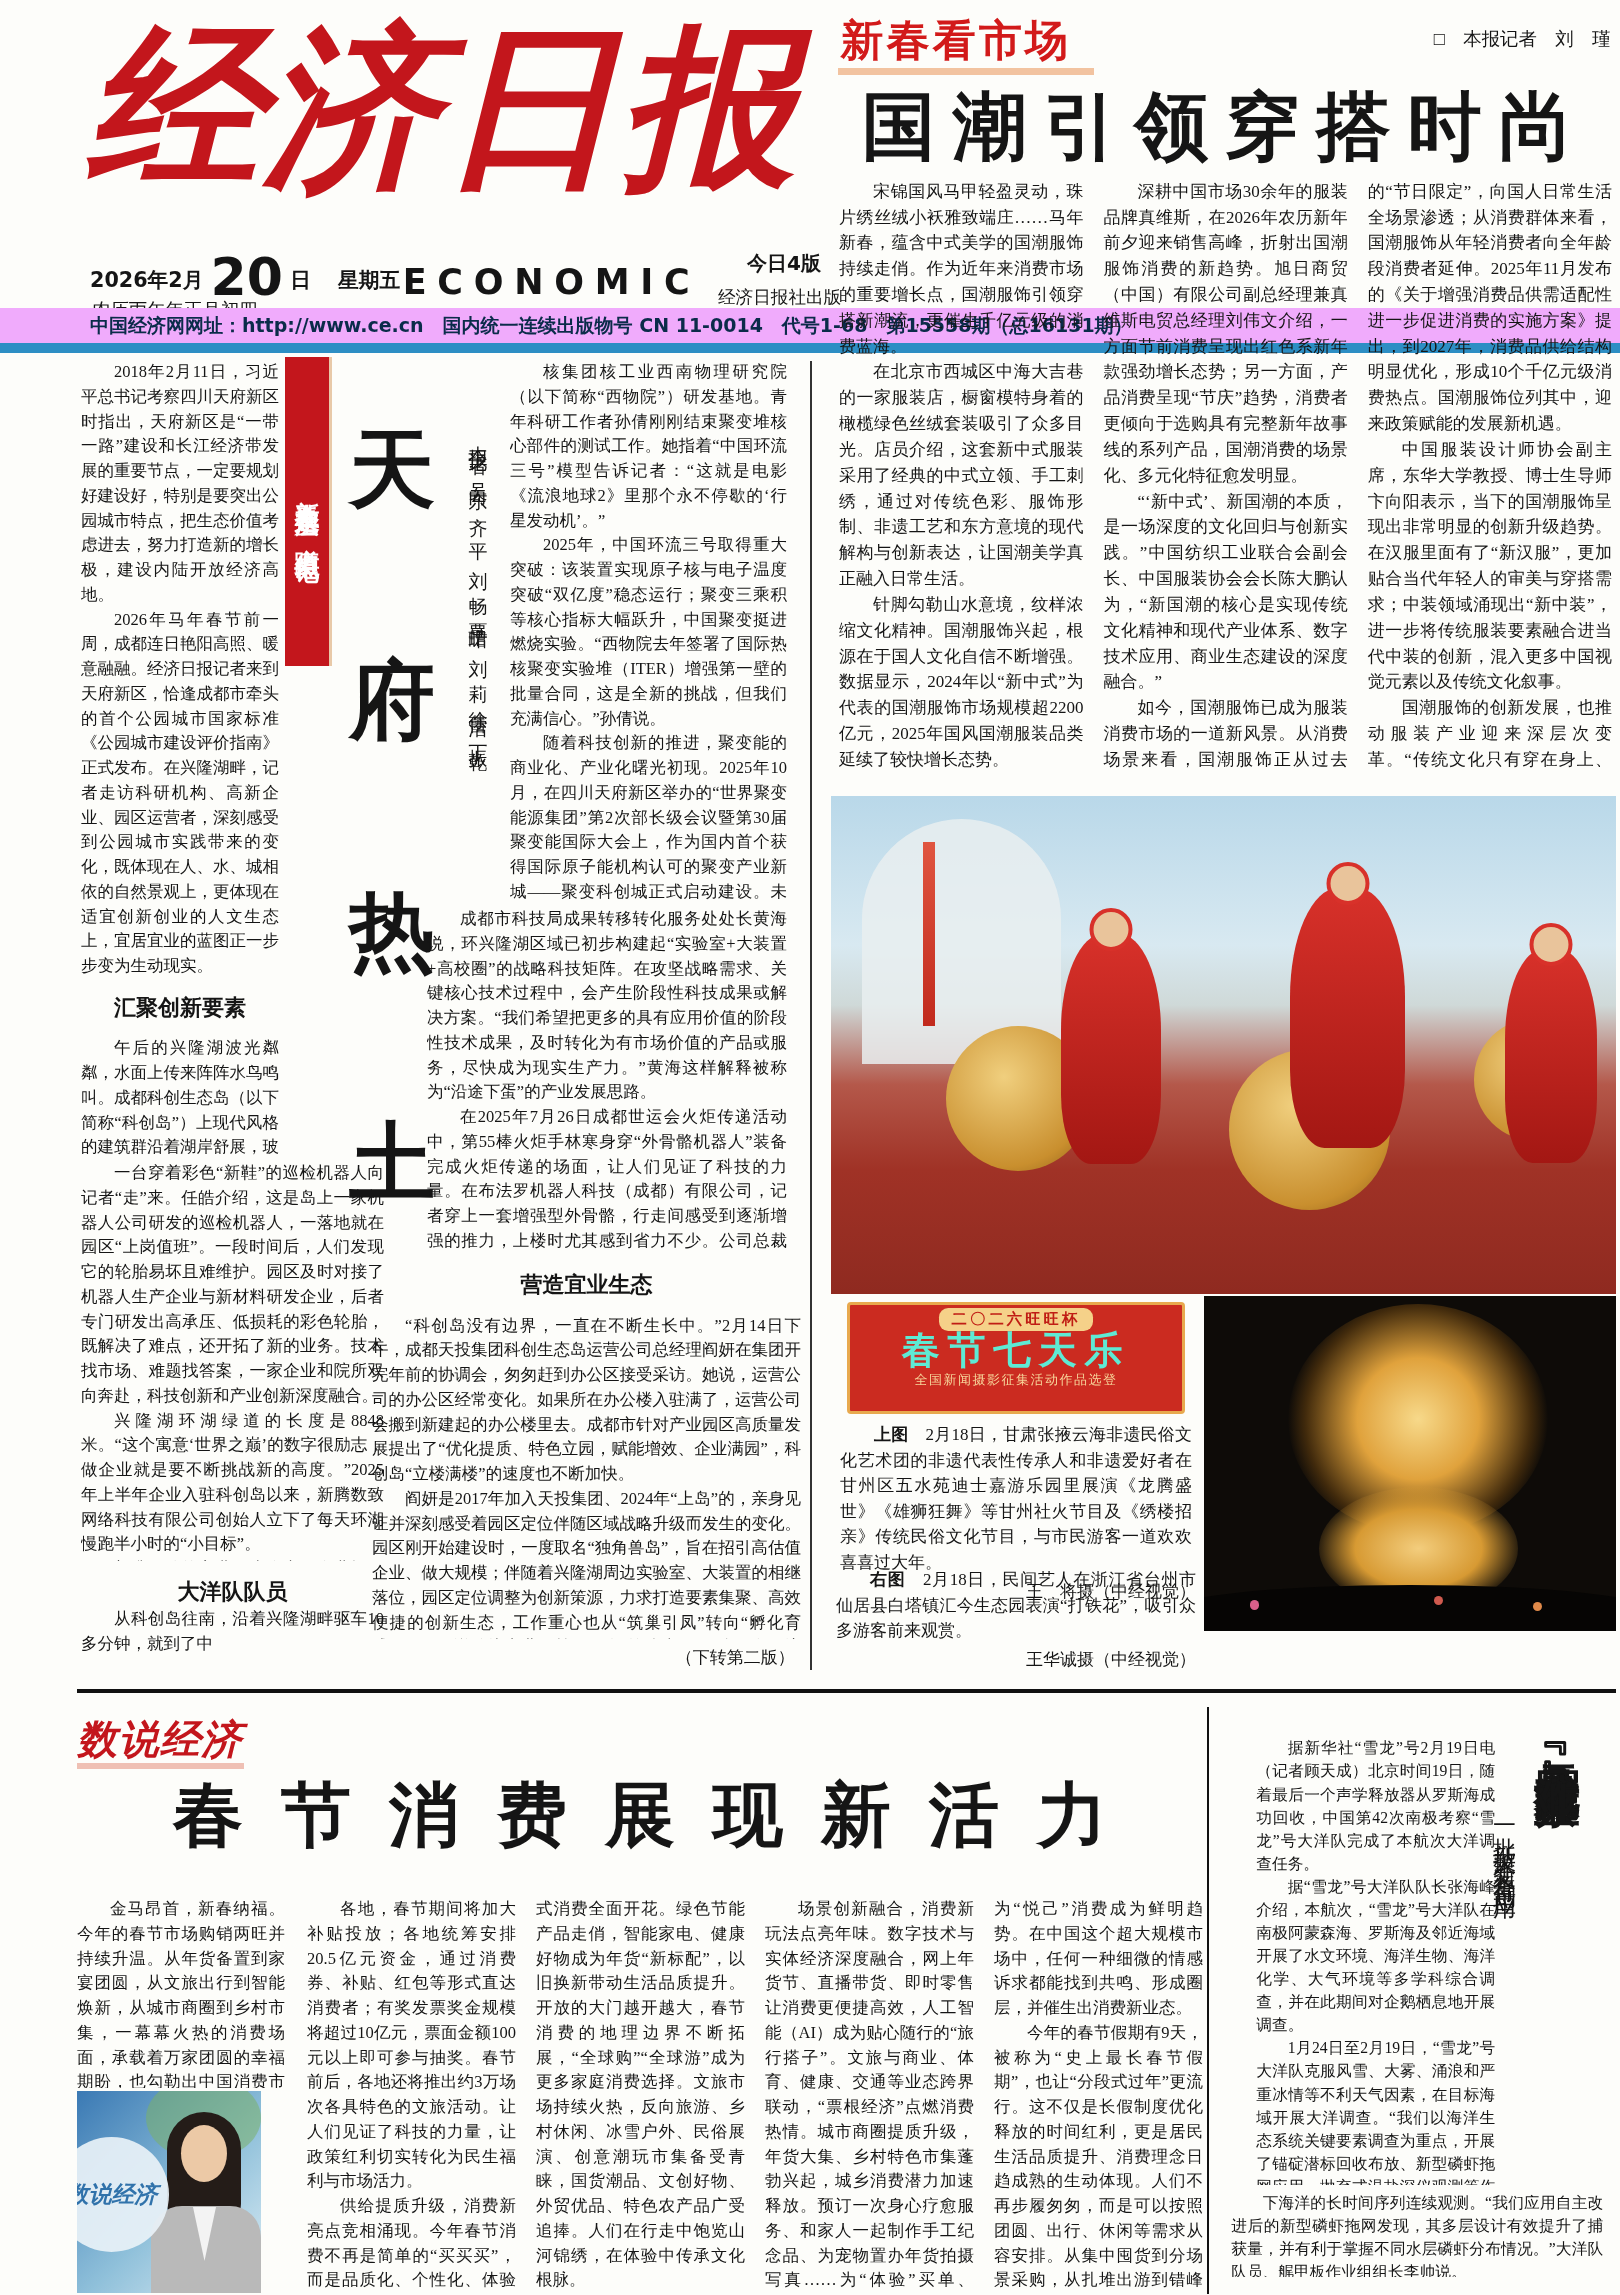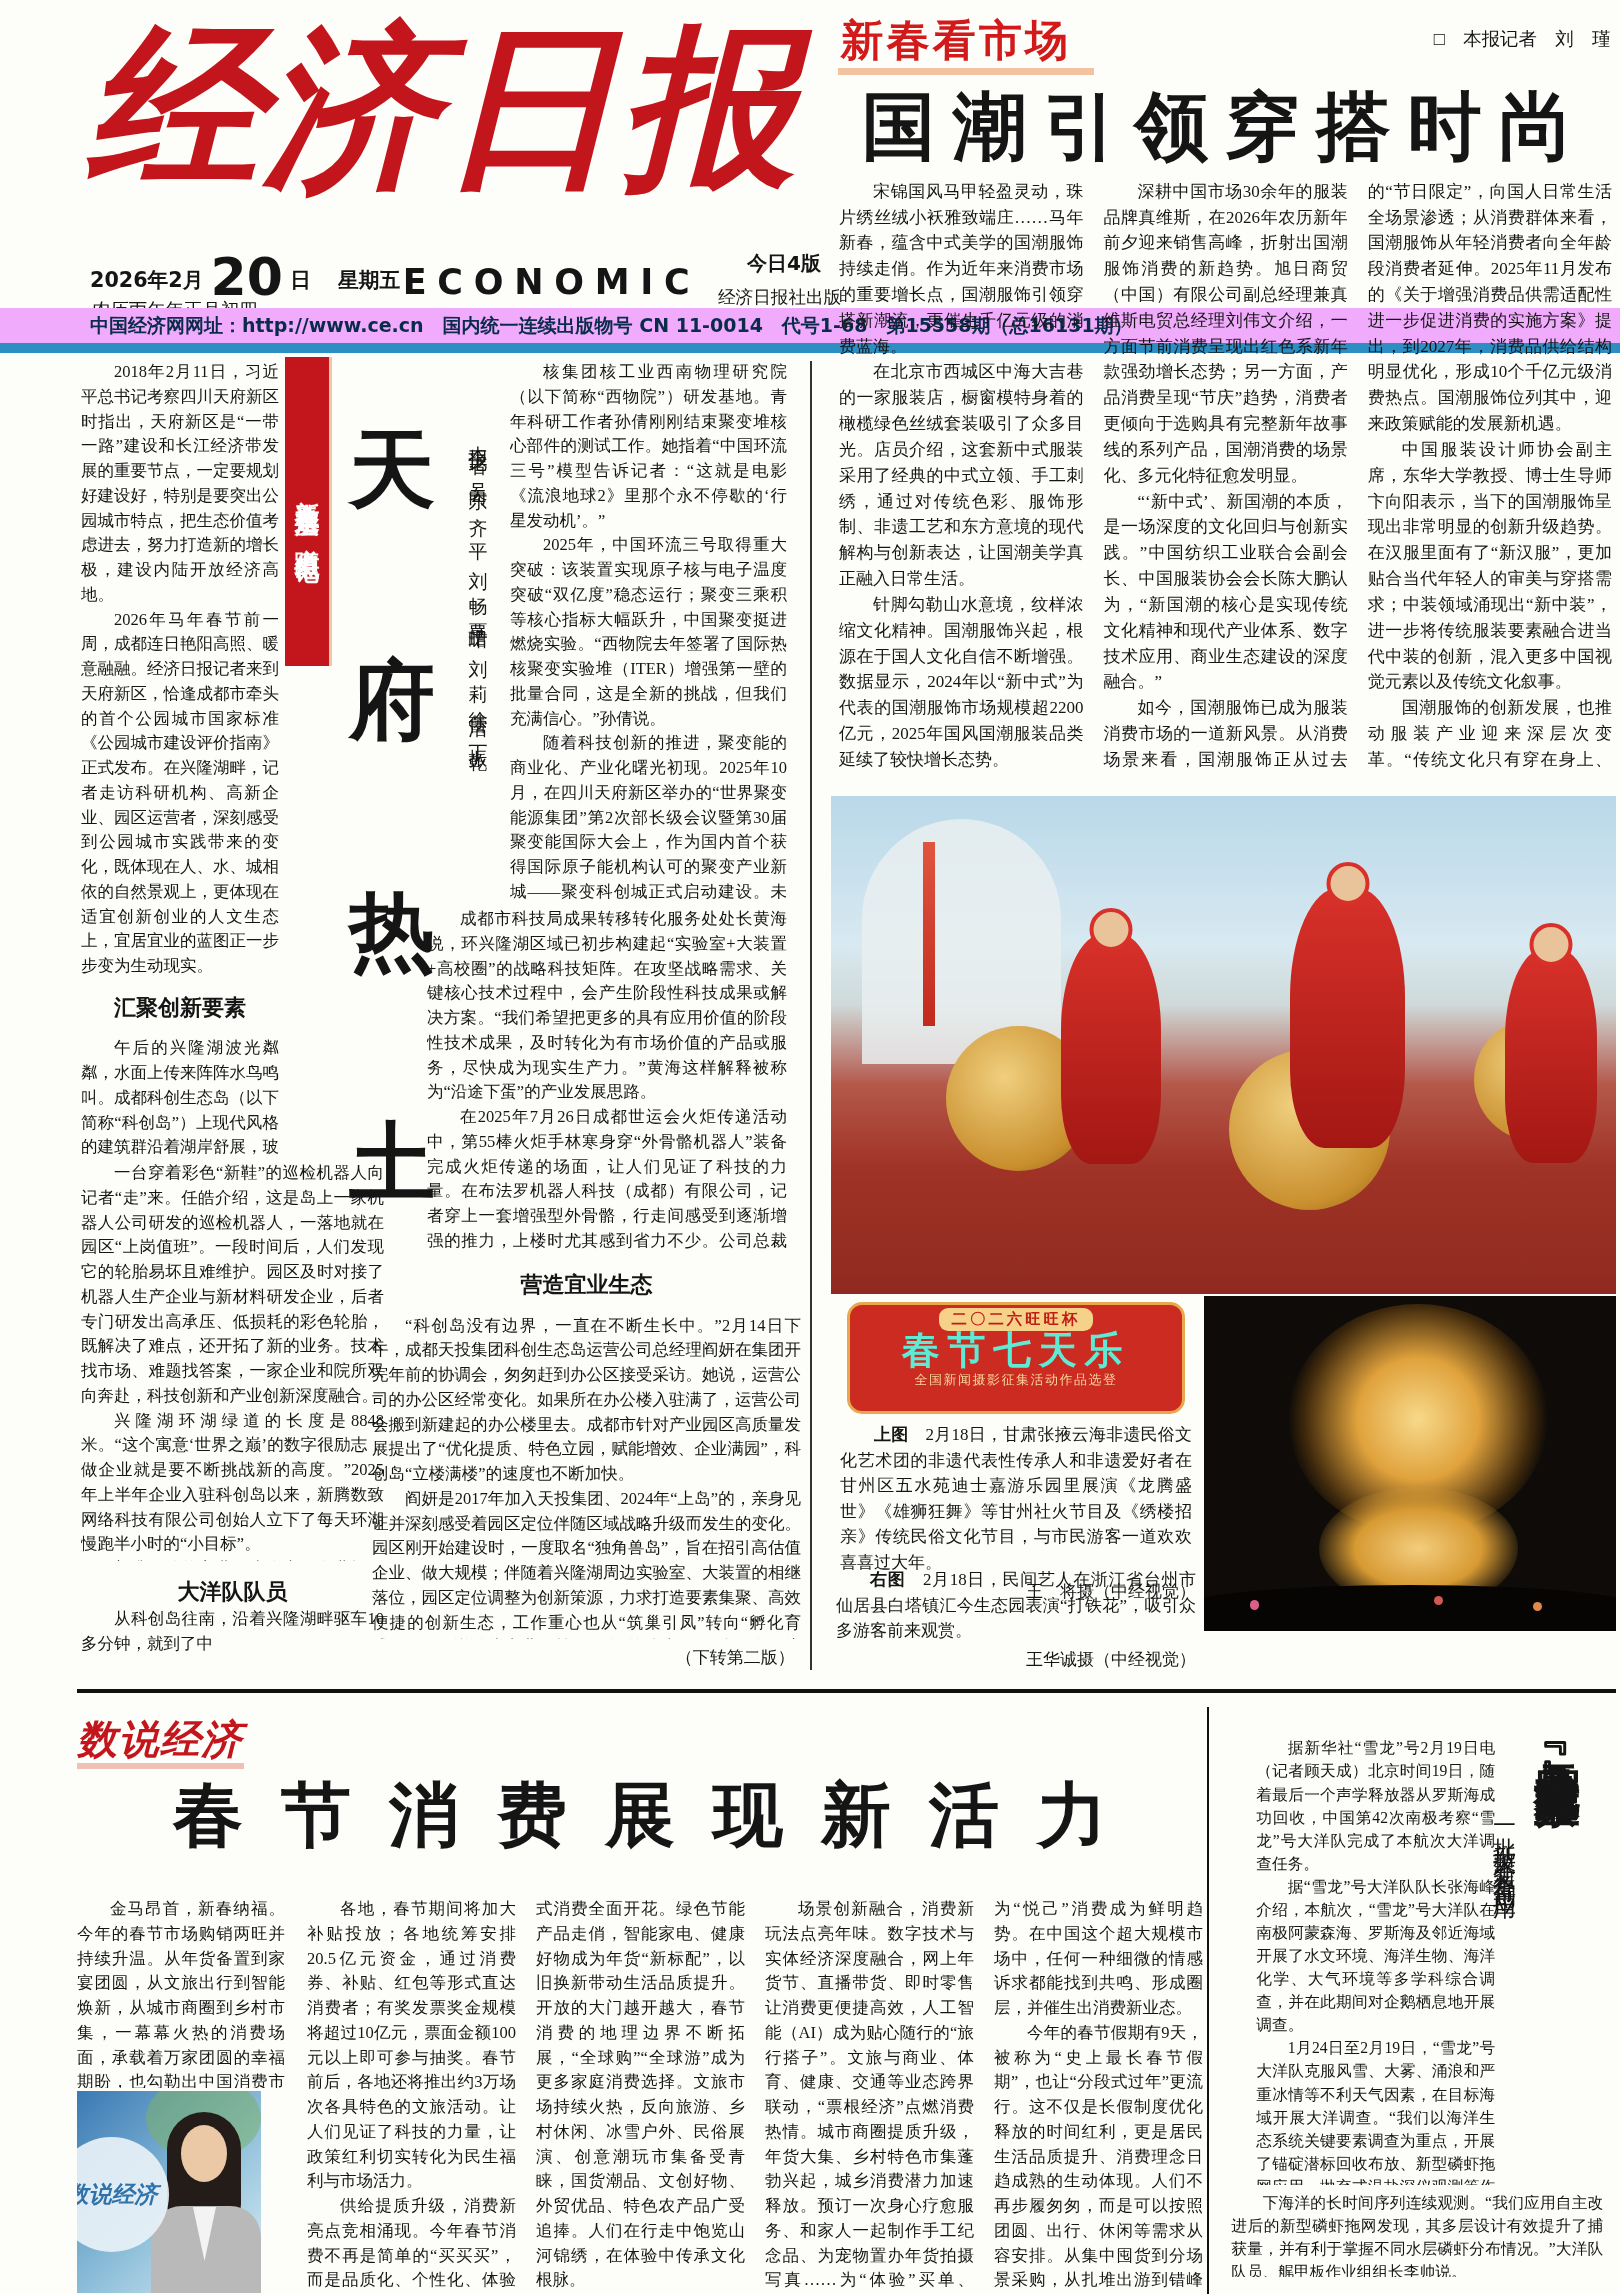--- a/index.html
+++ b/index.html
@@ -59,21 +59,21 @@
   .continued{position:absolute;right:12.3px;top:1286px;font-size:17px;}
   
   .mainphoto{left:831px;top:796px;width:785px;height:498px;overflow:hidden;
              background:linear-gradient(180deg,#b9d8e9 0%,#d8e9f1 30%,#cfd9d8 42%,#b4584a 58%,#a03226 75%,#8f2a20 100%);}
   .arch{position:absolute;left:31px;top:23px;width:199px;height:245px;border-radius:107px 107px 0 0;background:#e9eef0;opacity:.85;}
   .drum{position:absolute;border-radius:50%;background:radial-gradient(circle at 40% 35%,#f0cf7e,#c98f2e 70%,#8a5a16);}
   .figure{position:absolute;border-radius:42% 42% 30% 30%;background:linear-gradient(180deg,#d8312a,#a31713);}
   .figure .head{position:absolute;left:50%;top:-26px;transform:translateX(-50%);width:35px;height:35px;border-radius:50%;
                 background:#e9c49b;border:4.6px solid #d8312a;}
   .flag{position:absolute;background:linear-gradient(180deg,#e05540,#c12a1d);}
-  .banner{left:847px;top:1302px;width:332px;height:106px;background:#cb2b20;border:3.1px solid #e8a94e;border-radius:15px;
+  .banner{left:847px;top:1302px;width:332px;height:106px;background:#cb2b20;border:3.1px solid #e8a94e;border-radius:4px;
           text-align:center;color:#ffd98a;overflow:hidden;}
   .banner .b-top{display:inline-block;margin-top:3.1px;background:#f5d189;color:#c01d14;font-size:15.3px;font-weight:bold;
                  padding:0.8px 12.3px;border-radius:9.2px;font-family:"DejaVu Sans",sans-serif;letter-spacing:3.1px;}
   .banner .b-main{font-size:38px;font-weight:900;letter-spacing:7.7px;line-height:1.05;font-family:"DejaVu Sans",sans-serif;color:#5eead4;}
   .banner .b-sub{font-size:13px;letter-spacing:1.5px;color:#f7d59a;}
   .caption{font-size:17px;line-height:1.5;}
   .cap1{left:836px;top:1418px;width:360px;}
   .cap2{left:836px;top:1567px;width:360px;}
   .caption .cred{text-align:right;margin-top:3.1px;text-indent:0;}
   .firephoto{left:1204px;top:1296px;width:412px;height:335px;background:#0e0b08;overflow:hidden;}

